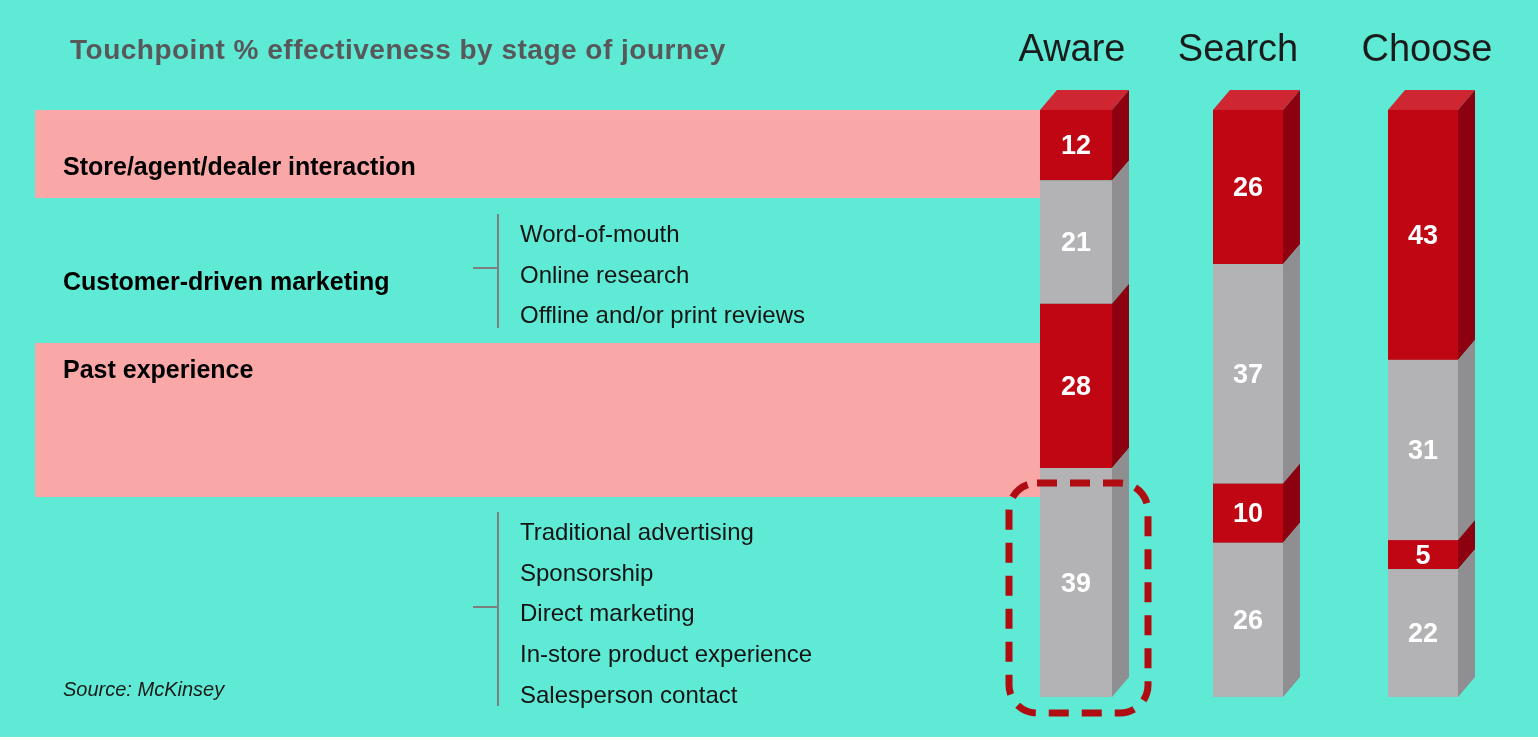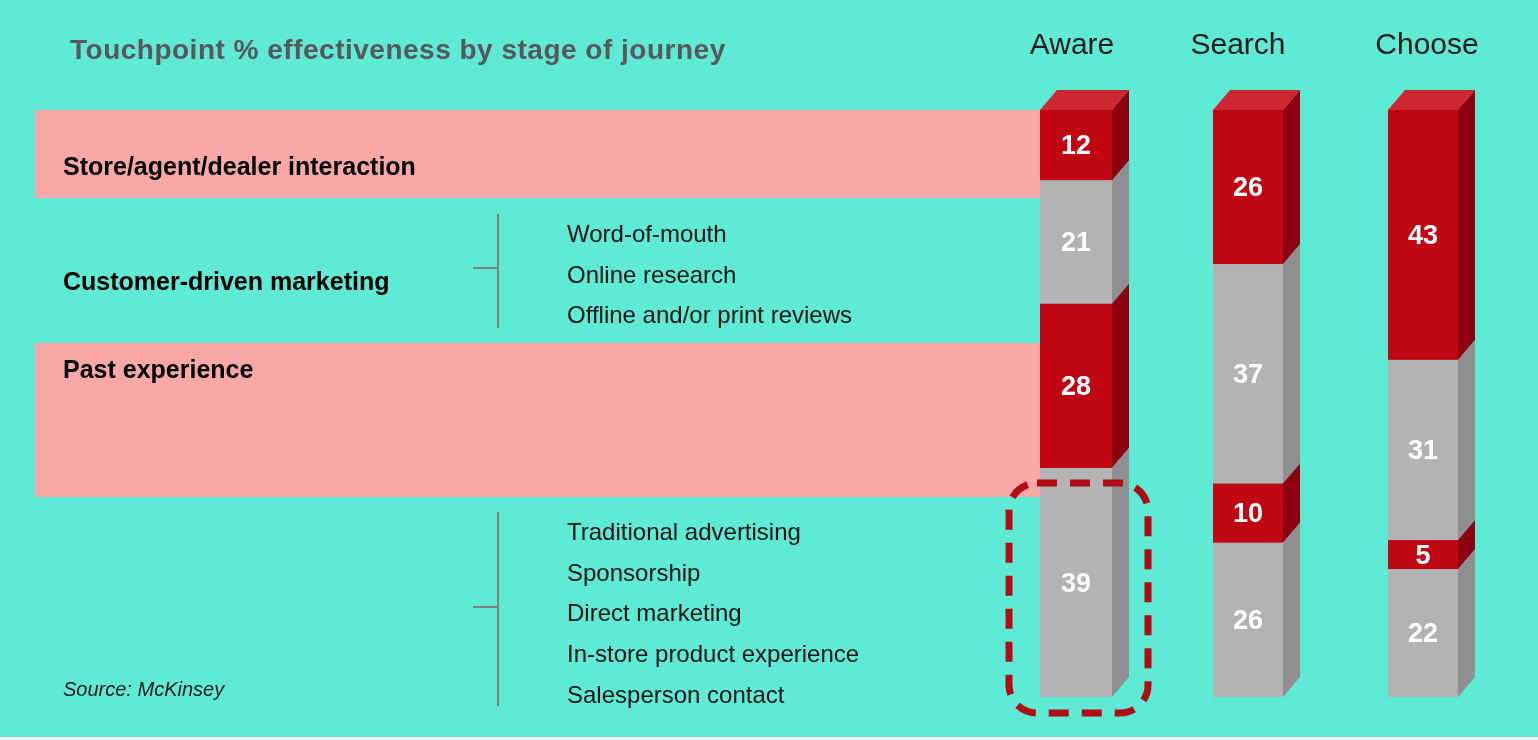--- a/index.html
+++ b/index.html
@@ -24,28 +24,27 @@
   .vline-customer{left:497px;top:214px;height:114px;}
   .hline-customer{left:473px;top:267px;width:24px;}
   .vline-company{left:497px;top:512px;height:194px;}
   .hline-company{left:473px;top:606px;width:24px;}
   .sublist{position:absolute;left:520px;display:flex;flex-direction:column;}
   .sublist-customer{top:214px;}
   .sublist-company{top:512px;}
   .sublist .sub-item{
     font-size:24px;color:#141414;height:40.6px;display:flex;align-items:center;
     white-space:nowrap;
-    margin-left:47px;
   }
   .source{
     position:absolute;left:63px;top:678px;font-size:20px;font-style:italic;color:#1a1a1a;
   }
   .col-header{
     position:absolute;top:27px;transform:translateX(-50%);
-    font-size:30px;color:#1B1B1B;white-space:nowrap;
+    font-size:38px;color:#1B1B1B;white-space:nowrap;
   }
   .hdr-aware{left:1072px;}
   .hdr-search{left:1238px;}
   .hdr-choose{left:1427px;}
   svg.bars{position:absolute;left:0;top:0;}
   svg.bars text{
     font-family:"Liberation Sans", sans-serif;font-weight:bold;font-size:27px;
   }
 </style>
 </head>

